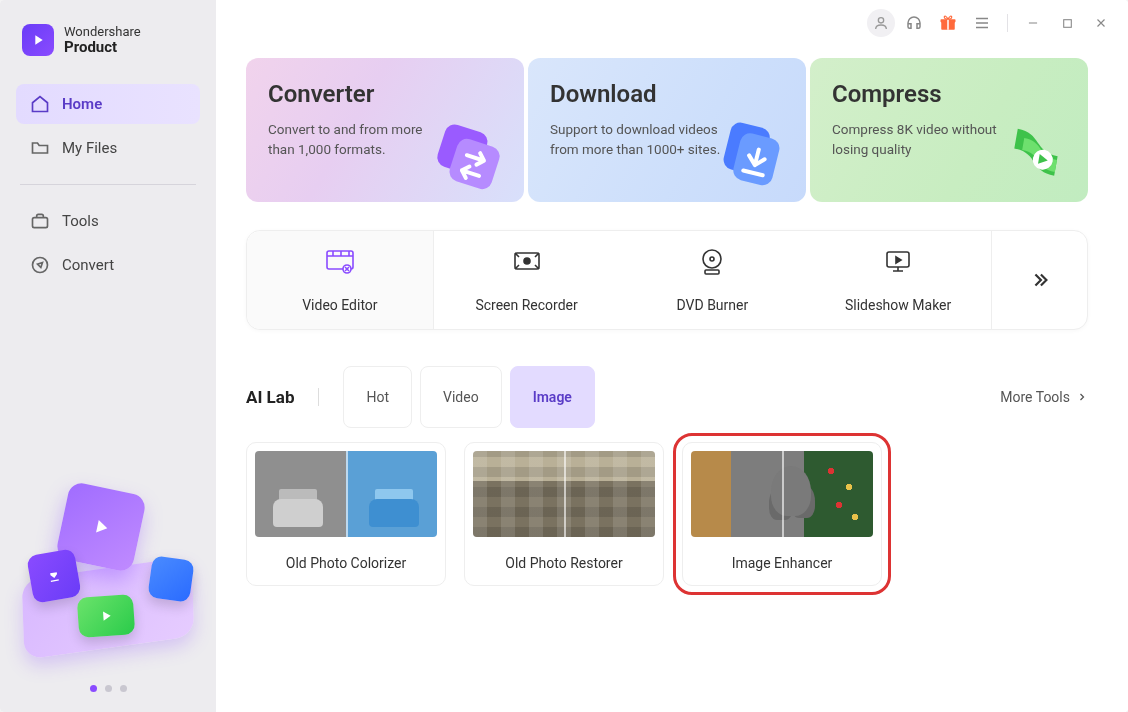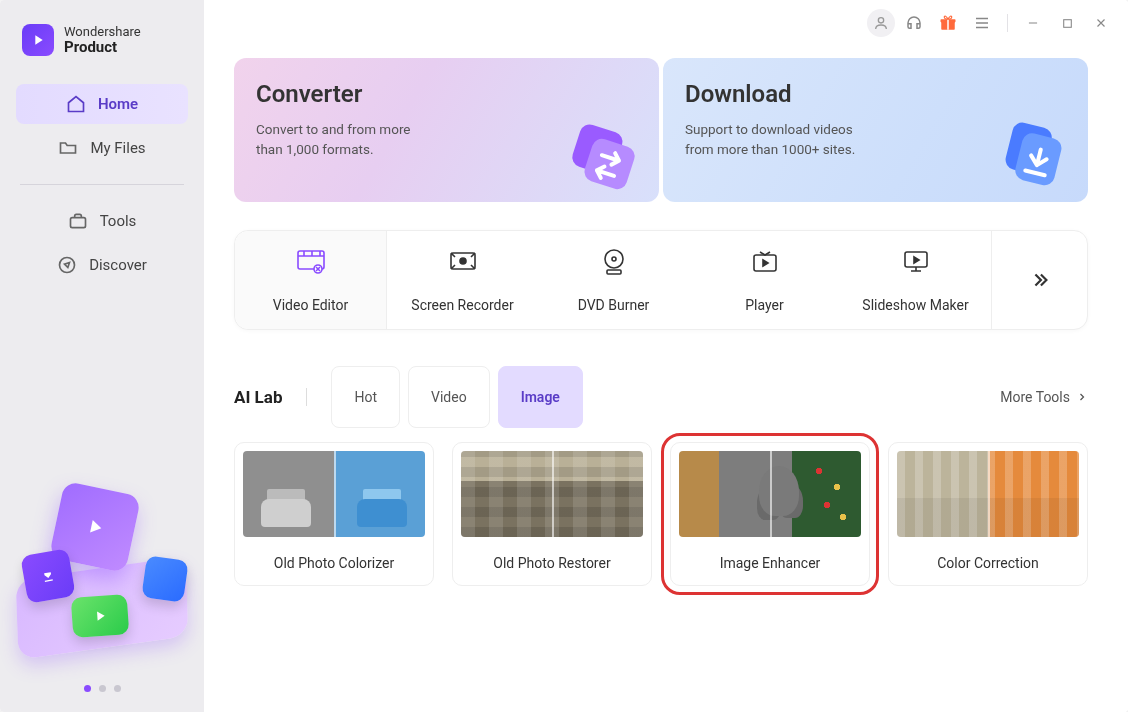--- a/index.html
+++ b/index.html
@@ -8,21 +8,21 @@
 
   
   .sidebar { width: 216px; background: #edecef; display: flex; flex-direction: column; padding: 24px 16px 16px; position: relative; }
   .brand { display: flex; align-items: center; gap: 10px; margin: 0 6px 28px 6px; }
   .brand-icon { width: 32px; height: 32px; border-radius: 8px; background: linear-gradient(135deg,#6a3cf7,#8a4bff); display:flex; align-items:center; justify-content:center; }
   .brand-text { display:flex; flex-direction:column; line-height:1.1; }
   .brand-text .line1 { font-size: 13px; color:#333; }
   .brand-text .line2 { font-size: 15px; font-weight:700; color:#222; }
 
   .nav { display:flex; flex-direction:column; gap:4px; }
-  .nav-item { display:flex; align-items:center; gap:12px; padding:10px 6px; border-radius:8px; font-size:15px; color:#444; cursor:pointer;justify-content:center; }
+  .nav-item { display:flex; align-items:center; gap:12px; padding:10px 14px; border-radius:8px; font-size:15px; color:#444; cursor:pointer; }
   .nav-item.active { background: linear-gradient(90deg,#e3dbff,#e9e2ff); color:#5a3cc7; font-weight:600; }
   .nav-icon { width:20px; height:20px; display:flex; align-items:center; justify-content:center; color:#666; }
   .nav-item.active .nav-icon { color:#5a3cc7; }
   .nav-divider { height:1px; background:#d6d4db; margin:12px 4px; }
 
   .sidebar-art { position:absolute; bottom:50px; left:0; right:0; height:190px; display:flex; align-items:center; justify-content:center; }
   .cube-stack { position:relative; width:180px; height:170px; }
   .pad { position:absolute; width:170px; height:80px; left:5px; bottom:4px; background:linear-gradient(135deg,#d8b8ff,#e6ccff); border-radius:18px; transform:skewY(-6deg) rotate(-2deg); box-shadow:0 8px 18px rgba(138,75,255,.25); }
   .cube1 { position:absolute; width:78px; height:78px; left:44px; top:6px; background:linear-gradient(135deg,#a06cff,#c08bff); border-radius:14px; transform:rotate(12deg); box-shadow:0 10px 20px rgba(138,75,255,.35); display:flex; align-items:center; justify-content:center; }
   .cube2 { position:absolute; width:48px; height:48px; left:12px; top:70px; background:linear-gradient(135deg,#8a4bff,#6a3cf7); border-radius:10px; transform:rotate(-10deg); display:flex; align-items:center; justify-content:center; box-shadow:0 6px 12px rgba(0,0,0,.15);}
@@ -149,21 +149,21 @@
         </span>
         <span>Tools</span>
       </div>
       <div class="nav-item">
         <span class="nav-icon">
           <svg width="20" height="20" viewBox="0 0 24 24" fill="none" stroke="currentColor" stroke-width="2">
               <circle cx="12" cy="12" r="9"></circle>
               <path d="M15 9l-2 6-4-4z"></path>
             </svg>
         </span>
-        <span>Discover</span>
+        <span>Convert</span>
       </div>
     </nav>
 
     <div class="sidebar-art">
       <div class="cube-stack">
         <div class="pad"></div>
         <div class="cube1">
             <svg width="22" height="22" viewBox="0 0 24 24" fill="#fff">
               <path d="M8 5v14l11-7z"></path>
             </svg>
@@ -258,20 +258,34 @@
           <div class="hero-art">
             <svg viewBox="0 0 80 80">
                 <g transform="rotate(14 40 40)">
                   <rect x="14" y="14" width="40" height="48" rx="10" fill="#4a7bff"></rect>
                   <rect x="26" y="22" width="40" height="48" rx="10" fill="#6a9bff"></rect>
                   <path d="M46 36v16m0 0l-8-8m8 8l8-8M36 60h20" stroke="#fff" stroke-width="4" stroke-linecap="round" fill="none"></path>
                 </g>
               </svg>
           </div>
         </div>
+        <div class="hero-card hc-compress">
+          <h2>Compress</h2>
+          <p>Compress 8K video without losing quality</p>
+          <div class="hero-art">
+            <svg viewBox="0 0 80 80">
+                <g transform="rotate(10 40 40)">
+                  <path d="M20 20c24 0 20 20 44 20v20c-24 0-20-20-44-20z" fill="#3ec24a"></path>
+                  <path d="M28 28c20 0 16 16 36 16v12c-20 0-16-16-36-16z" fill="#6ee06e"></path>
+                  <circle cx="50" cy="46" r="10" fill="#fff"></circle>
+                  <path d="M46 41v10l9-5z" fill="#3ec24a"></path>
+                </g>
+              </svg>
+          </div>
+        </div>
       </div>
 
       <div class="toolstrip">
         <div class="tool active">
           <span class="ticon">
             <svg width="30" height="26" viewBox="0 0 30 26" fill="none" stroke="currentColor" stroke-width="1.6">
                 <rect x="2" y="2" width="26" height="18" rx="2"></rect>
                 <path d="M2 7h26M8 2v5M16 2v5M24 2v5"></path>
                 <circle cx="22" cy="20" r="4" fill="#fff" stroke="currentColor"></circle>
                 <path d="M20 18l4 4M24 18l-4 4"></path>
@@ -295,30 +309,20 @@
                 <circle cx="15" cy="11" r="9"></circle>
                 <circle cx="15" cy="11" r="2"></circle>
                 <rect x="8" y="22" width="14" height="4" rx="1"></rect>
               </svg>
           </span>
           <span class="tlabel">DVD Burner</span>
         </div>
         <div class="tool">
           <span class="ticon">
             <svg width="30" height="28" viewBox="0 0 30 28" fill="none" stroke="currentColor" stroke-width="1.6">
-                <rect x="4" y="7" width="22" height="16" rx="2"></rect>
-                <path d="M10 4l5 3 5-3"></path>
-                <path d="M13 12v6l5-3z" fill="currentColor"></path>
-              </svg>
-          </span>
-          <span class="tlabel">Player</span>
-        </div>
-        <div class="tool">
-          <span class="ticon">
-            <svg width="30" height="28" viewBox="0 0 30 28" fill="none" stroke="currentColor" stroke-width="1.6">
                 <rect x="4" y="4" width="22" height="15" rx="2"></rect>
                 <path d="M13 9v6l5-3z" fill="currentColor"></path>
                 <path d="M10 23h10M15 19v4"></path>
               </svg>
           </span>
           <span class="tlabel">Slideshow Maker</span>
         </div>
         <div class="tool-more">
           <svg width="22" height="22" viewBox="0 0 24 24" fill="none" stroke="currentColor" stroke-width="2.4">
               <path d="M7 6l6 6-6 6M13 6l6 6-6 6"></path>
@@ -355,24 +359,18 @@
                 <div class="split"></div>
               </div>
             <div class="card-label">Old Photo Restorer</div>
           </div>
           <div class="card highlight">
             <div class="thumb enhancer">
                 <div class="split"></div>
               </div>
             <div class="card-label">Image Enhancer</div>
           </div>
-          <div class="card">
-            <div class="thumb colorcorr">
-                <div class="split"></div>
-              </div>
-            <div class="card-label">Color Correction</div>
-          </div>
         </div>
       </div>
 
     </div>
   </main>
 </div>
 
 </body></html>

